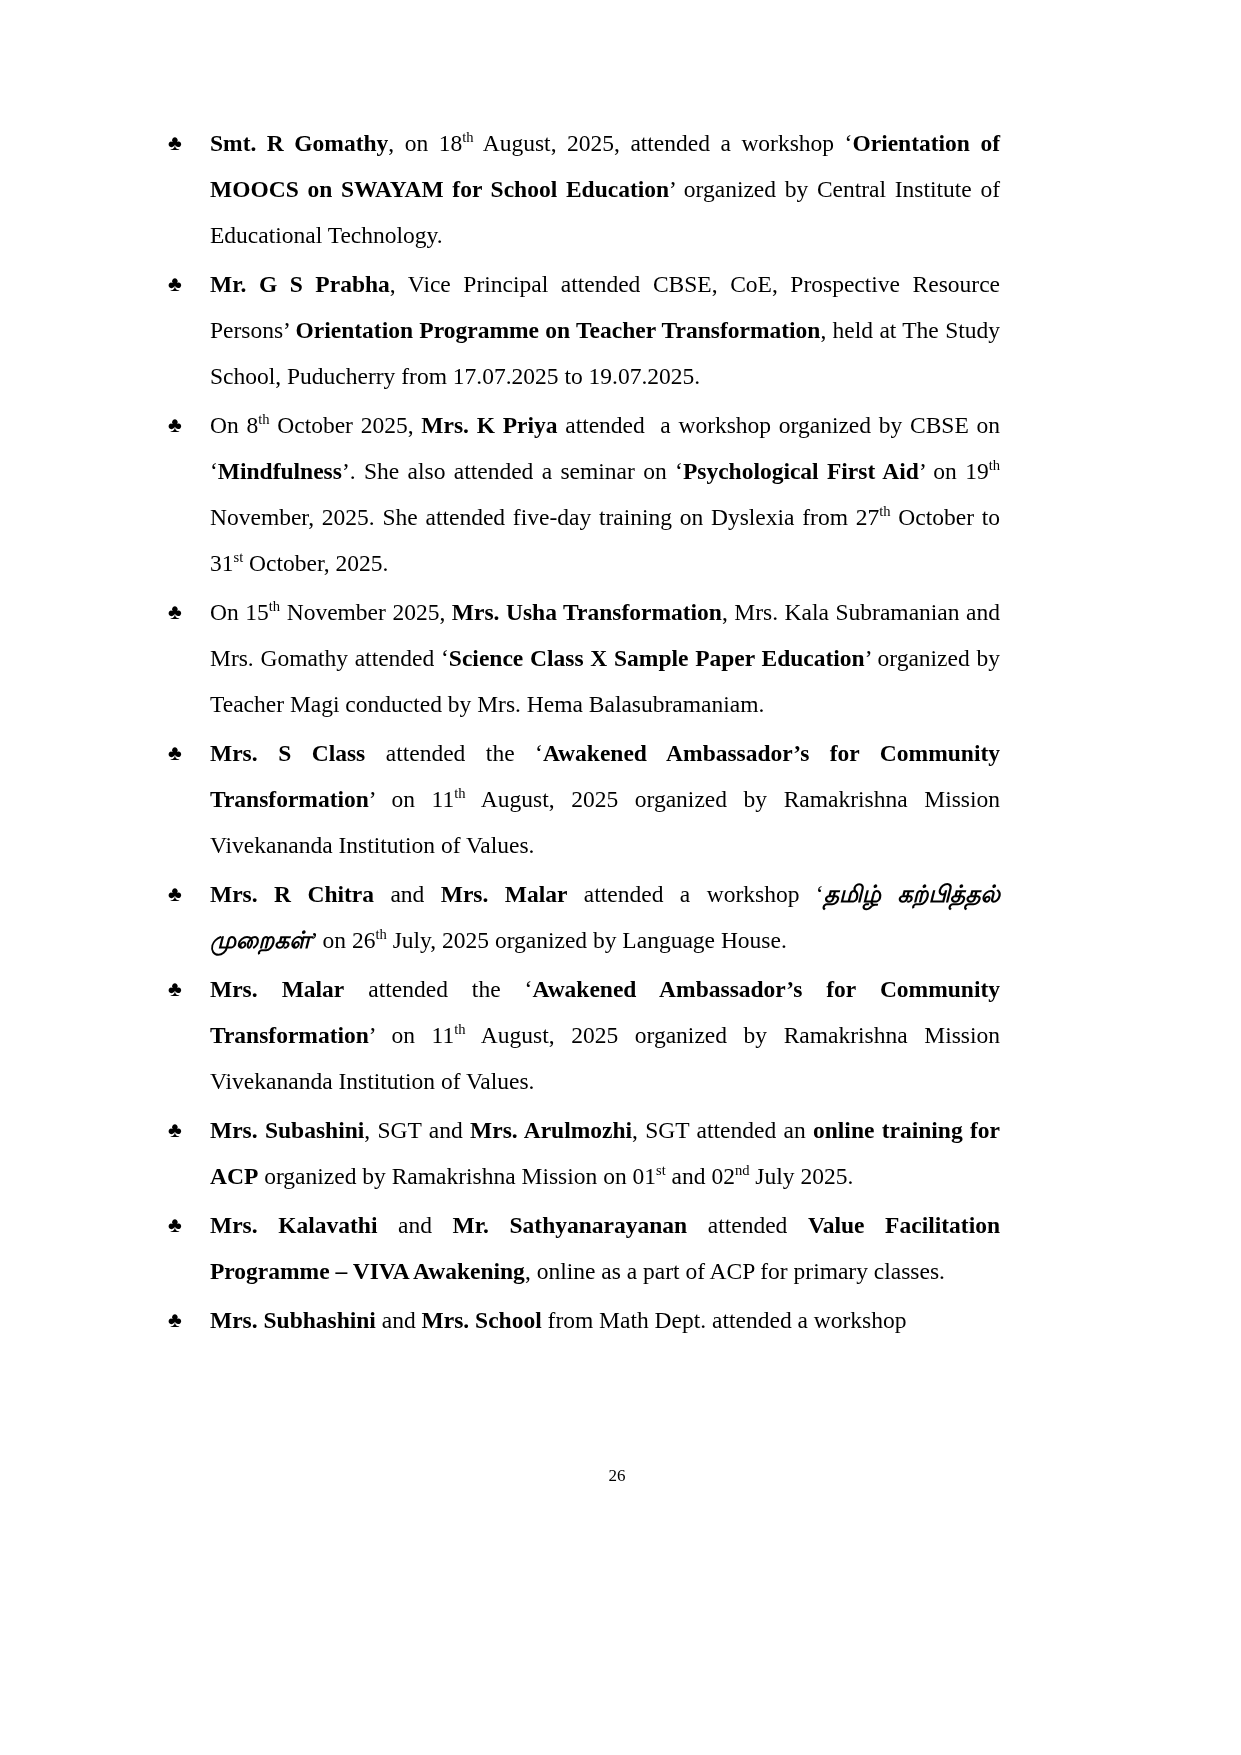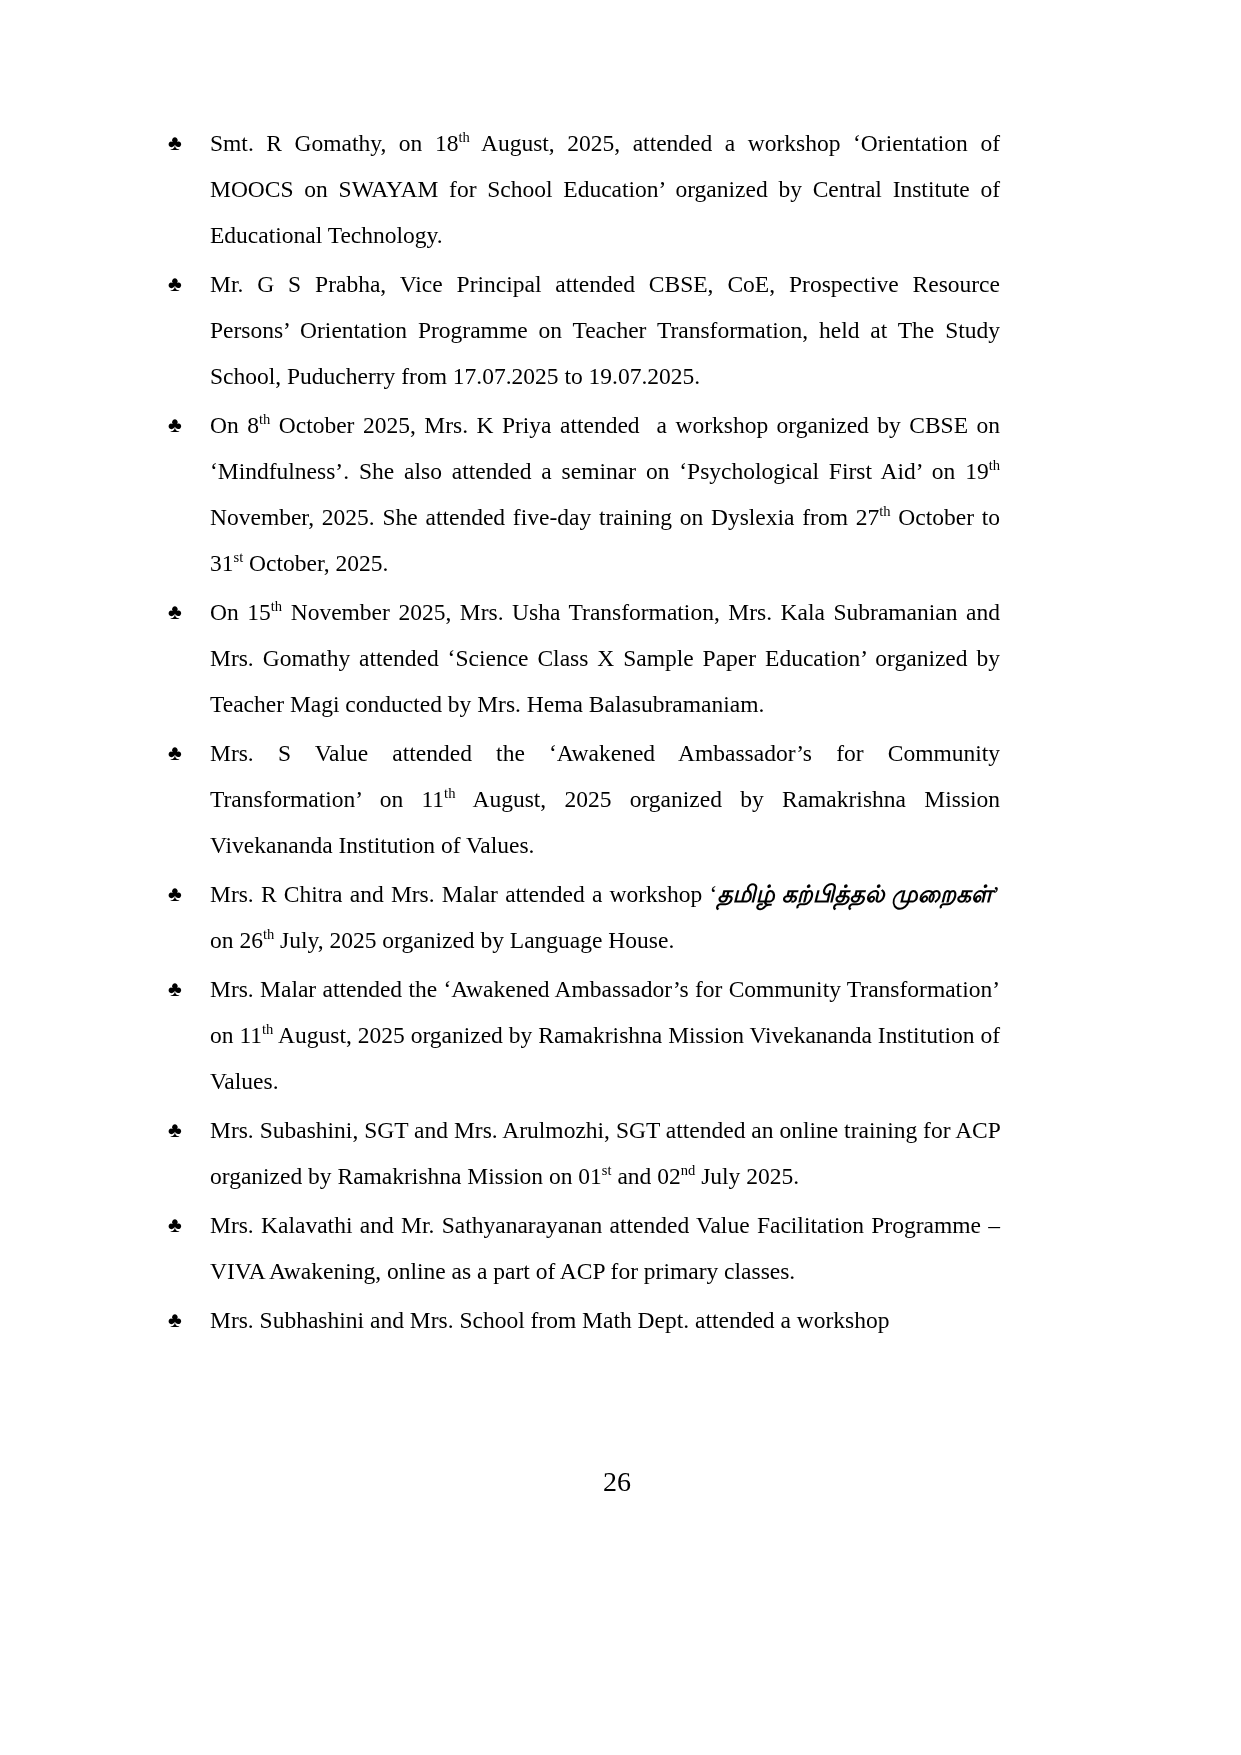--- a/index.html
+++ b/index.html
@@ -46,38 +46,38 @@
     position: absolute;
     left: 0px;
     top: 0px;
     font-size: 21px;
     line-height: 46px;
   }
   .para-text {
     display: block;
   }
   b {
-    font-weight: normal;
+    font-weight: bold;
   }
   sup {
     font-size: 0.62em;
     vertical-align: super;
     line-height: 0;
   }
   .tamil {
     font-style: italic;
     font-weight: bold;
   }
   .page-number {
     position: absolute;
     left: 0;
     top: 1466px;
     width: 1234px;
     text-align: center;
-    font-size: 28px;
+    font-size: 17px;
     font-family: "Liberation Serif", "DejaVu Serif", serif;
   }
 </style>
 </head>
 <body>
 
 <div class="page">
   <div class="content">
     <ul class="bullet-list" id="bullet-list">
         <li class="bullet-item">
@@ -91,21 +91,21 @@
         <li class="bullet-item">
           <span class="marker">♣</span>
           <span class="para-text">On 8<sup>th</sup> October 2025, <b>Mrs. K Priya</b> attended&nbsp; a workshop organized by CBSE on ‘<b>Mindfulness</b>’. She also attended a seminar on ‘<b>Psychological First Aid</b>’ on 19<sup>th</sup> November, 2025. She attended five-day training on Dyslexia from 27<sup>th</sup> October to 31<sup>st</sup> October, 2025.</span>
         </li>
         <li class="bullet-item">
           <span class="marker">♣</span>
           <span class="para-text">On 15<sup>th</sup> November 2025, <b>Mrs. Usha Transformation</b>, Mrs. Kala Subramanian and Mrs. Gomathy attended ‘<b>Science Class X Sample Paper Education</b>’ organized by Teacher Magi conducted by Mrs. Hema Balasubramaniam.</span>
         </li>
         <li class="bullet-item">
           <span class="marker">♣</span>
-          <span class="para-text"><b>Mrs. S Value</b> attended the ‘<b>Awakened Ambassador’s for Community Transformation</b>’ on 11<sup>th</sup> August, 2025 organized by Ramakrishna Mission Vivekananda Institution of Values.</span>
+          <span class="para-text"><b>Mrs. S Class</b> attended the ‘<b>Awakened Ambassador’s for Community Transformation</b>’ on 11<sup>th</sup> August, 2025 organized by Ramakrishna Mission Vivekananda Institution of Values.</span>
         </li>
         <li class="bullet-item">
           <span class="marker">♣</span>
           <span class="para-text"><b>Mrs. R Chitra</b> and <b>Mrs. Malar</b> attended a workshop ‘<span class="tamil">தமிழ் கற்பித்தல் முறைகள்</span>’ on 26<sup>th</sup> July, 2025 organized by Language House.</span>
         </li>
         <li class="bullet-item">
           <span class="marker">♣</span>
           <span class="para-text"><b>Mrs. Malar</b> attended the ‘<b>Awakened Ambassador’s for Community Transformation</b>’ on 11<sup>th</sup> August, 2025 organized by Ramakrishna Mission Vivekananda Institution of Values.</span>
         </li>
         <li class="bullet-item">

